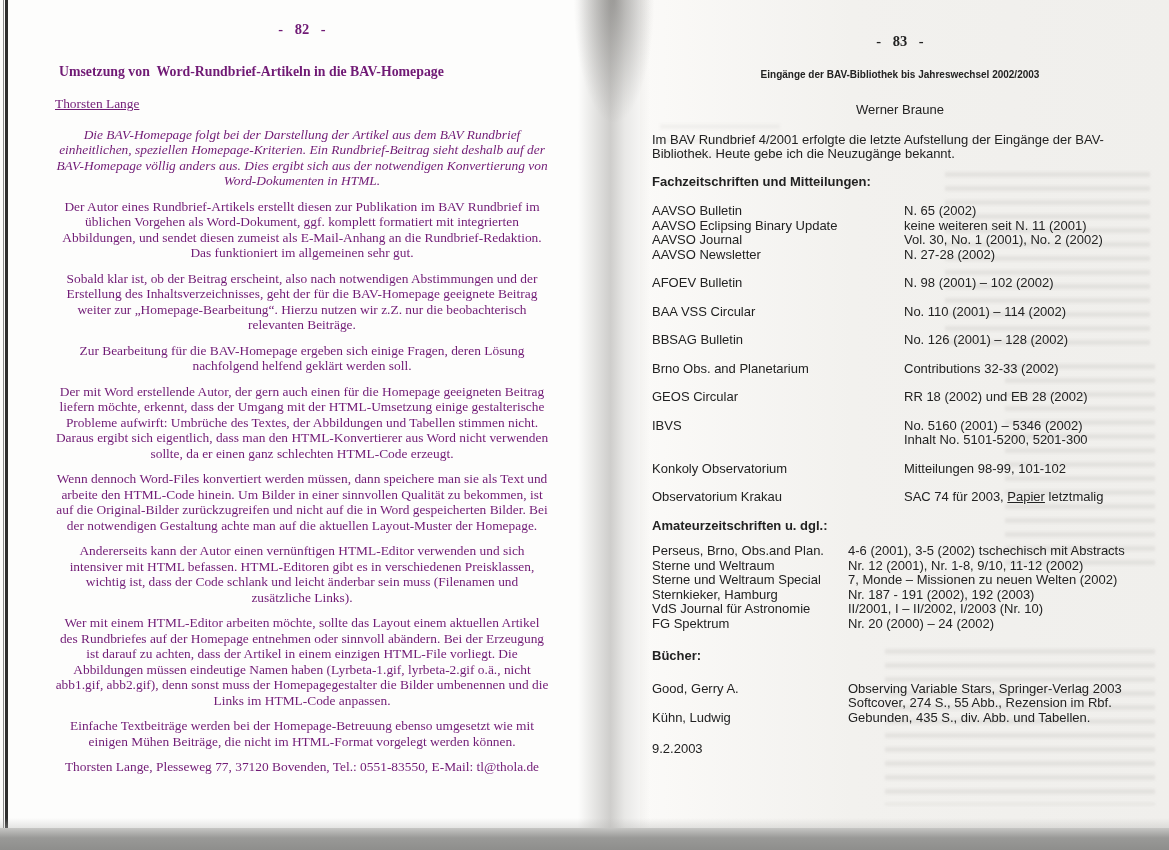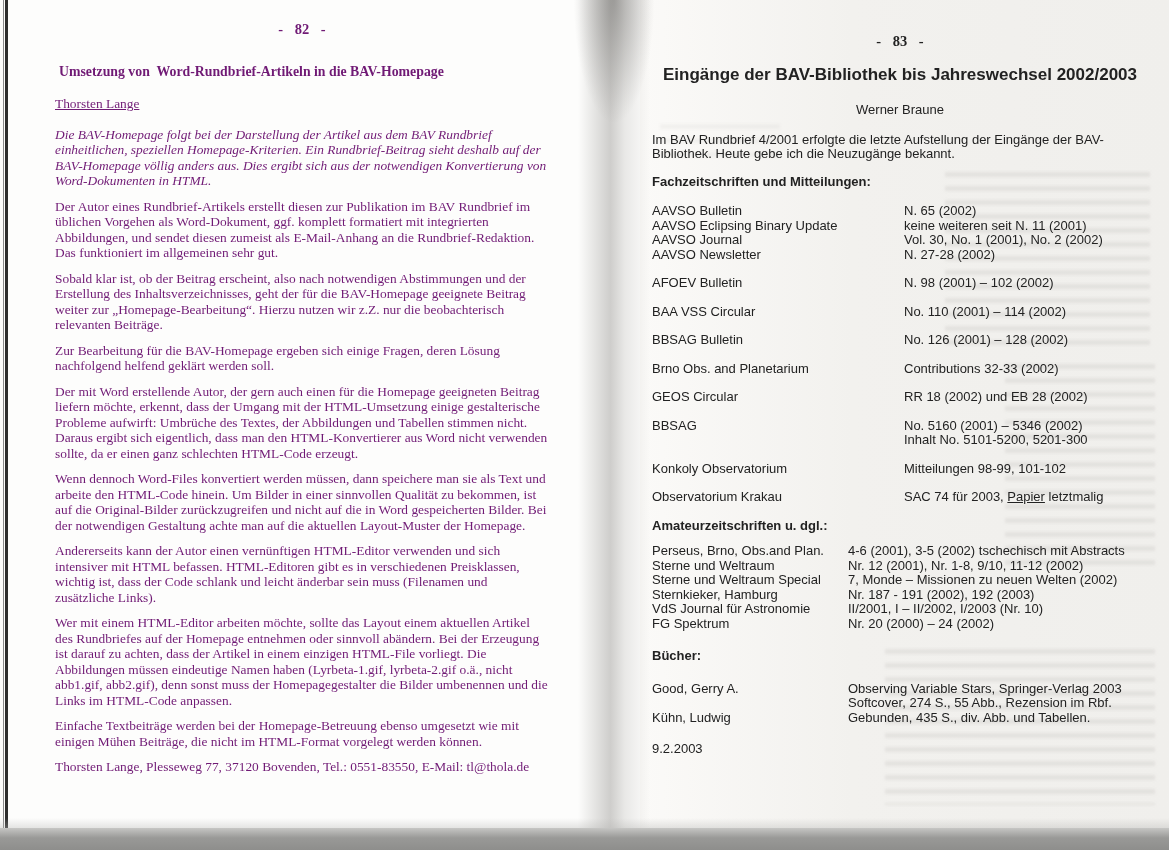--- a/index.html
+++ b/index.html
@@ -26,28 +26,28 @@
   .g4{left:660px;top:120px;width:120px;height:40px;opacity:.3;}
 
   
   .page{position:absolute;}
   .page-left{left:55px;top:22px;width:494px;
     font-family:"Liberation Serif",serif;font-size:13.4px;line-height:15.5px;color:#701a75;}
   .pagenum{text-align:center;font-family:"Liberation Serif",serif;font-weight:bold;
     font-size:14.5px;word-spacing:8px;margin:0 0 26px 0;}
   .ltitle{font-size:13.8px;font-weight:bold;margin:0 0 17px 4px;white-space:pre-wrap;}
   .author{margin:8px 0 15px 0;text-decoration:underline;}
-  .para{margin:0 0 10px 0;}
+  .para{margin:0 0 10px 0;text-align:center;}
   .para.italic{font-style:italic;}
 
   
   .page-right{left:652px;top:34px;width:496px;
     font-family:"Liberation Sans",sans-serif;font-size:13px;line-height:14.5px;color:#222;}
   .page-right .pagenum{margin-bottom:19px;}
-  .rtitle{text-align:center;font-size:17px;font-weight:bold;margin:0 0 21px 0;}
+  .rtitle{text-align:center;font-size:10px;font-weight:bold;margin:0 0 21px 0;}
   .rauthor{text-align:center;margin:0 0 15px 0;}
   .intro{width:458px;margin:0 0 13px 0;}
   .heading{font-weight:bold;}
   .sec-fach .heading{margin:0 0 15px 0;}
   .sec-amateur .heading{margin:14px 0 11px 0;}
   .sec-books .heading{margin:18px 0 18px 0;}
   .row{display:grid;grid-template-columns:252px 1fr;}
   .sec-amateur .row,.sec-books .row{grid-template-columns:196px 1fr;}
   .row.gap{margin-top:14px;}
   .date{margin-top:17px;}
@@ -127,21 +127,21 @@
           </div>
           <div class="row gap">
             <span class="lab">Brno Obs. and Planetarium</span>
             <span class="val">Contributions 32-33 (2002)</span>
           </div>
           <div class="row gap">
             <span class="lab">GEOS Circular</span>
             <span class="val">RR 18 (2002) und EB 28 (2002)</span>
           </div>
           <div class="row gap">
-            <span class="lab">BBSAG</span>
+            <span class="lab">IBVS</span>
             <span class="val">
               <div>No. 5160 (2001) – 5346 (2002)</div>
               <div>Inhalt No. 5101-5200, 5201-300</div>
             </span>
           </div>
           <div class="row gap">
             <span class="lab">Konkoly Observatorium</span>
             <span class="val">Mitteilungen 98-99, 101-102</span>
           </div>
           <div class="row gap">

